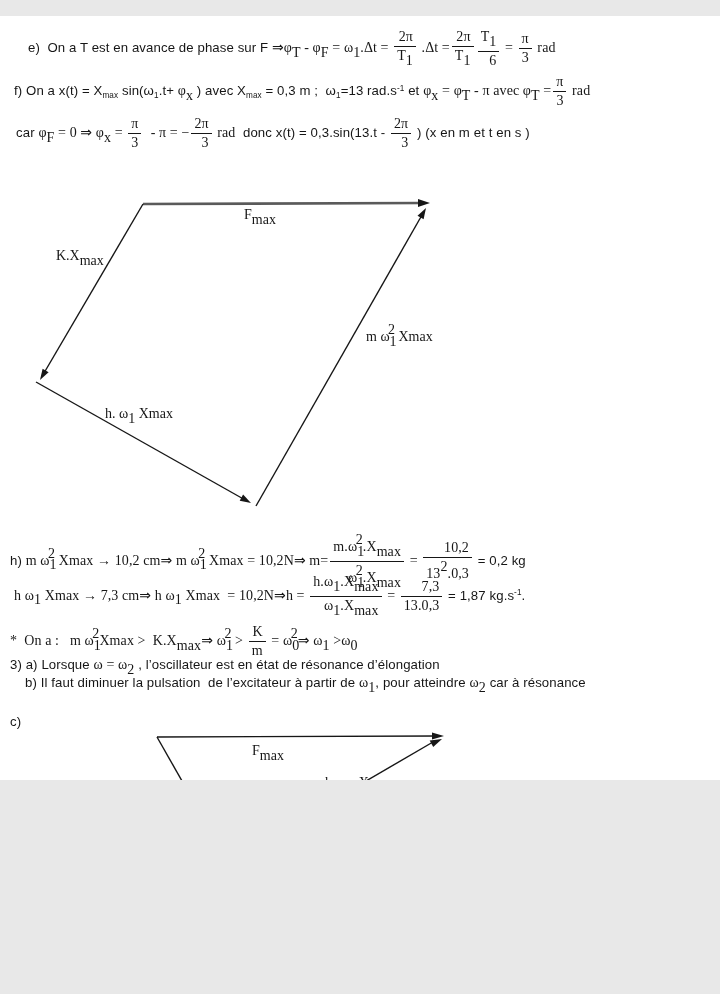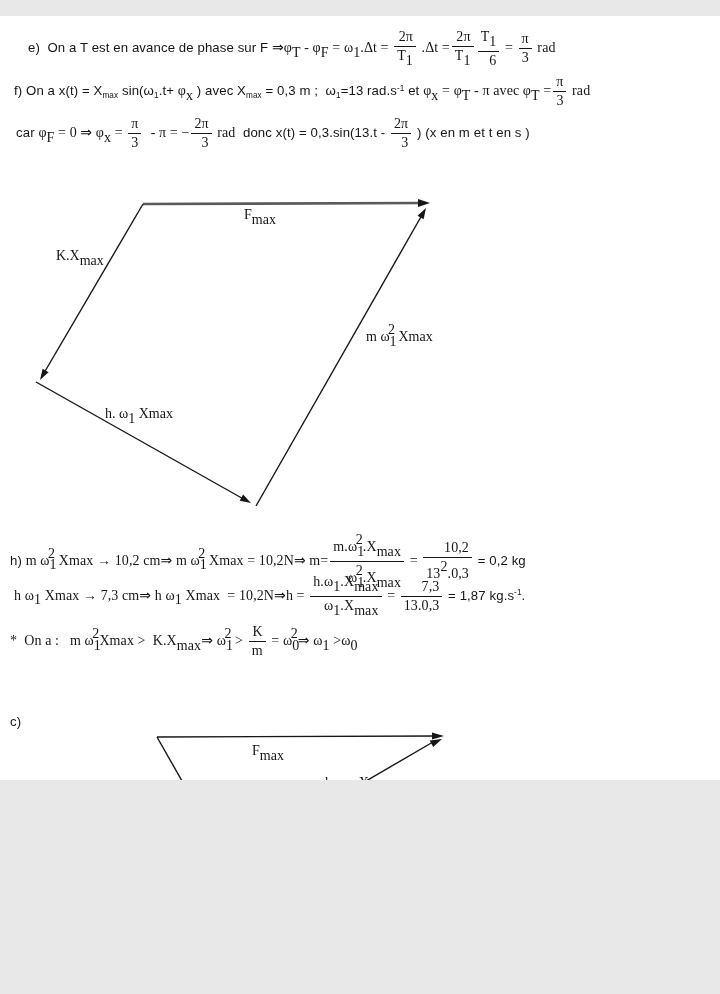--- a/index.html
+++ b/index.html
@@ -53,20 +53,22 @@
       <polygon points="262,899 254.6,890.1 261.1,887.5" fill="#161616"></polygon>
     </g>
   </svg>
 
   <div class="line" style="left:28px;top:13px"><span>e)  On a T est en avance de phase sur F </span><span class="math">⇒φ</span><sub class="math">T</sub><span class="math"> - φ</span><sub class="math">F</sub><span class="math"> = ω</span><sub class="math">1</sub><span class="math">.Δt = </span><span class="frac"><span class="num"><span class="math">2π</span></span><span class="den"><span class="math">T</span><sub class="math">1</sub></span></span><span class="math"> .Δt =</span><span class="frac"><span class="num"><span class="math">2π</span></span><span class="den"><span class="math">T</span><sub class="math">1</sub></span></span><span class="frac"><span class="num"><span class="math">T</span><sub class="math">1</sub></span><span class="den"><span class="math">6</span></span></span><span class="math"> = </span><span class="frac"><span class="num"><span class="math">π</span></span><span class="den"><span class="math">3</span></span></span><span class="math"> rad</span></div>
   <div class="line" style="left:14px;top:58px"><span>f) On a x(t) = X</span><sub>max</sub><span> sin(ω</span><sub>1</sub><span>.t+ </span><span class="math">φ</span><sub class="math">x</sub><span> ) avec X</span><sub>max</sub><span> = 0,3 m ;  ω</span><sub>1</sub><span>=13 rad.s</span><sup>-1</sup><span> et </span><span class="math">φ</span><sub class="math">x</sub><span class="math"> = φ</span><sub class="math">T</sub><span class="math"> - π avec φ</span><sub class="math">T</sub><span class="math"> =</span><span class="frac"><span class="num"><span class="math">π</span></span><span class="den"><span class="math">3</span></span></span><span class="math"> rad</span></div>
   <div class="line" style="left:16px;top:100px"><span>car </span><span class="math">φ</span><sub class="math">F</sub><span class="math"> = 0 ⇒ φ</span><sub class="math">x</sub><span class="math"> = </span><span class="frac"><span class="num"><span class="math">π</span></span><span class="den"><span class="math">3</span></span></span><span class="math">  - π = −</span><span class="frac"><span class="num"><span class="math">2π</span></span><span class="den"><span class="math">3</span></span></span><span class="math"> rad</span><span>  donc x(t) = 0,3.sin(13.t - </span><span class="frac"><span class="num"><span class="math">2π</span></span><span class="den"><span class="math">3</span></span></span><span> ) (x en m et t en s )</span></div>
   <div class="line" style="left:10px;top:516px"><span>h) </span><span class="math">m ω</span><sub class="math">1</sub><sup class="math">2</sup><span class="math"> Xmax </span><span class="math">→ 10,2 cm</span><span class="math">⇒ </span><span class="math">m ω</span><sub class="math">1</sub><sup class="math">2</sup><span class="math"> Xmax </span><span class="math">= 10,2N</span><span class="math">⇒ m=</span><span class="frac"><span class="num"><span class="math">m.ω</span><sub class="math">1</sub><sup class="math">2</sup><span class="math">.X</span><sub class="math">max</sub></span><span class="den"><span class="math">ω</span><sub class="math">1</sub><sup class="math">2</sup><span class="math">.X</span><sub class="math">max</sub></span></span><span class="math"> = </span><span class="frac"><span class="num"><span class="math">10,2</span></span><span class="den"><span class="math">13</span><sup class="math">2</sup><span class="math">.0,3</span></span></span><span> = 0,2 kg</span></div>
   <div class="line" style="left:14px;top:558px"><span class="math">h ω</span><sub class="math">1</sub><span class="math"> Xmax </span><span class="math">→ 7,3 cm</span><span class="math">⇒ </span><span class="math">h ω</span><sub class="math">1</sub><span class="math"> Xmax  = 10,2N</span><span class="math">⇒h = </span><span class="frac"><span class="num"><span class="math">h.ω</span><sub class="math">1</sub><span class="math">.X</span><sub class="math">max</sub></span><span class="den"><span class="math">ω</span><sub class="math">1</sub><span class="math">.X</span><sub class="math">max</sub></span></span><span class="math"> = </span><span class="frac"><span class="num"><span class="math">7,3</span></span><span class="den"><span class="math">13.0,3</span></span></span><span> = 1,87 kg.s</span><sup>-1</sup><span>.</span></div>
   <div class="line" style="left:10px;top:608px"><span class="math">*  On a :   m ω</span><sub class="math">1</sub><sup class="math">2</sup><span class="math">Xmax &gt;  K.X</span><sub class="math">max</sub><span class="math">⇒ ω</span><sub class="math">1</sub><sup class="math">2</sup><span class="math"> &gt; </span><span class="frac"><span class="num"><span class="math">K</span></span><span class="den"><span class="math">m</span></span></span><span class="math"> = ω</span><sub class="math">0</sub><sup class="math">2</sup><span class="math">⇒ ω</span><sub class="math">1</sub><span class="math"> &gt;ω</span><sub class="math">0</sub></div>
+  <div class="line" style="left:10px;top:641px"><span>3) a) Lorsque </span><span class="math">ω = ω</span><sub class="math">2</sub><span> , l’oscillateur est en état de résonance d’élongation</span></div>
+  <div class="line" style="left:10px;top:659px"><span>    b) Il faut diminuer la pulsation  de l’excitateur à partir de </span><span class="math">ω</span><sub class="math">1</sub><span>, pour atteindre </span><span class="math">ω</span><sub class="math">2</sub><span> car à résonance</span></div>
   <div class="line" style="left:10px;top:698px"><span>c)</span></div>
 
   <span class="dlabel" style="left:244px;top:190px"><span class="math">F</span><sub class="math">max</sub></span>
   <span class="dlabel" style="left:56px;top:231px"><span class="math">K.X</span><sub class="math">max</sub></span>
   <span class="dlabel" style="left:366px;top:306px"><span class="math">m ω</span><sub class="math">1</sub><sup class="math">2</sup><span class="math"> Xmax</span></span>
   <span class="dlabel" style="left:105px;top:389px"><span class="math">h. ω</span><sub class="math">1</sub><span class="math"> Xmax</span></span>
 
   <span class="dlabel" style="left:252px;top:726px"><span class="math">F</span><sub class="math">max</sub></span>
   <span class="dlabel" style="left:152px;top:790px"><span class="math">K.X</span><sub class="math">max</sub></span>
   <span class="dlabel" style="left:325px;top:758px"><span class="math">h. ω</span><sub class="math">2</sub><span class="math"> Xmax</span></span>

